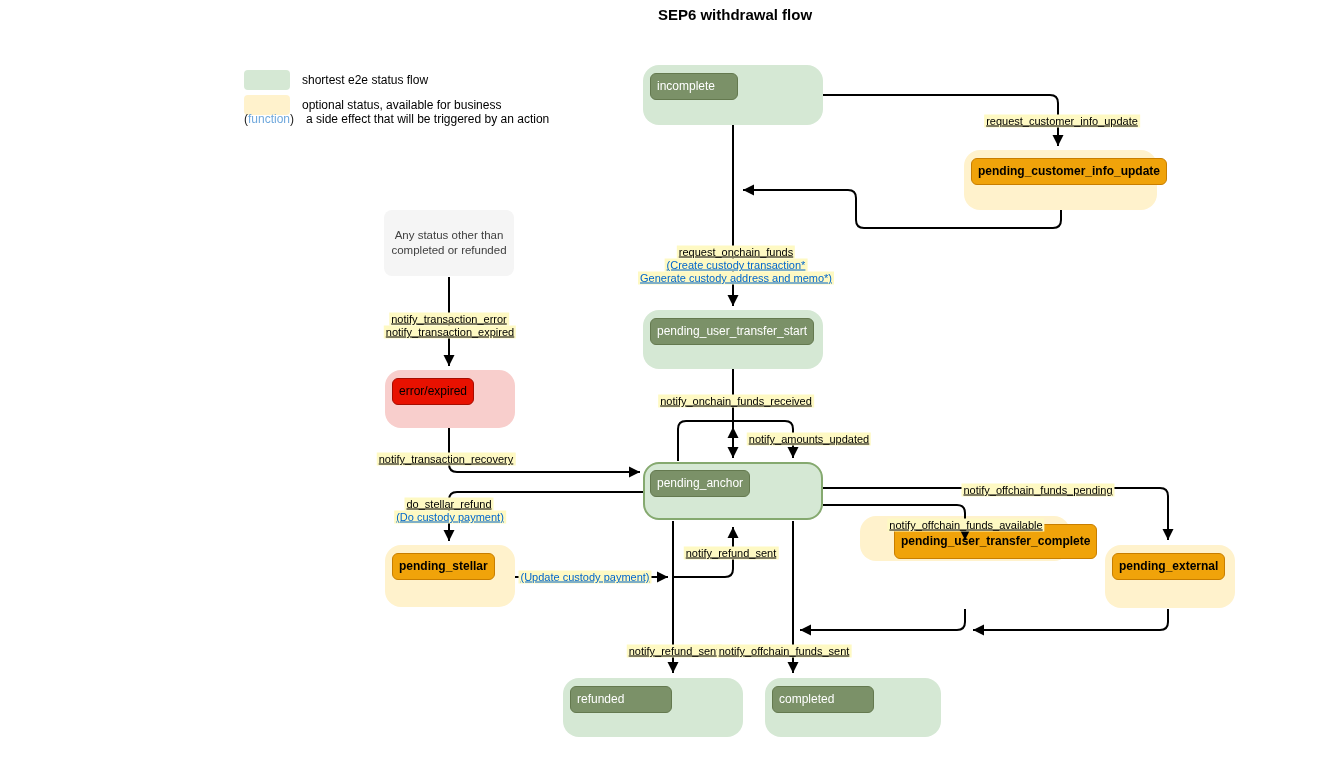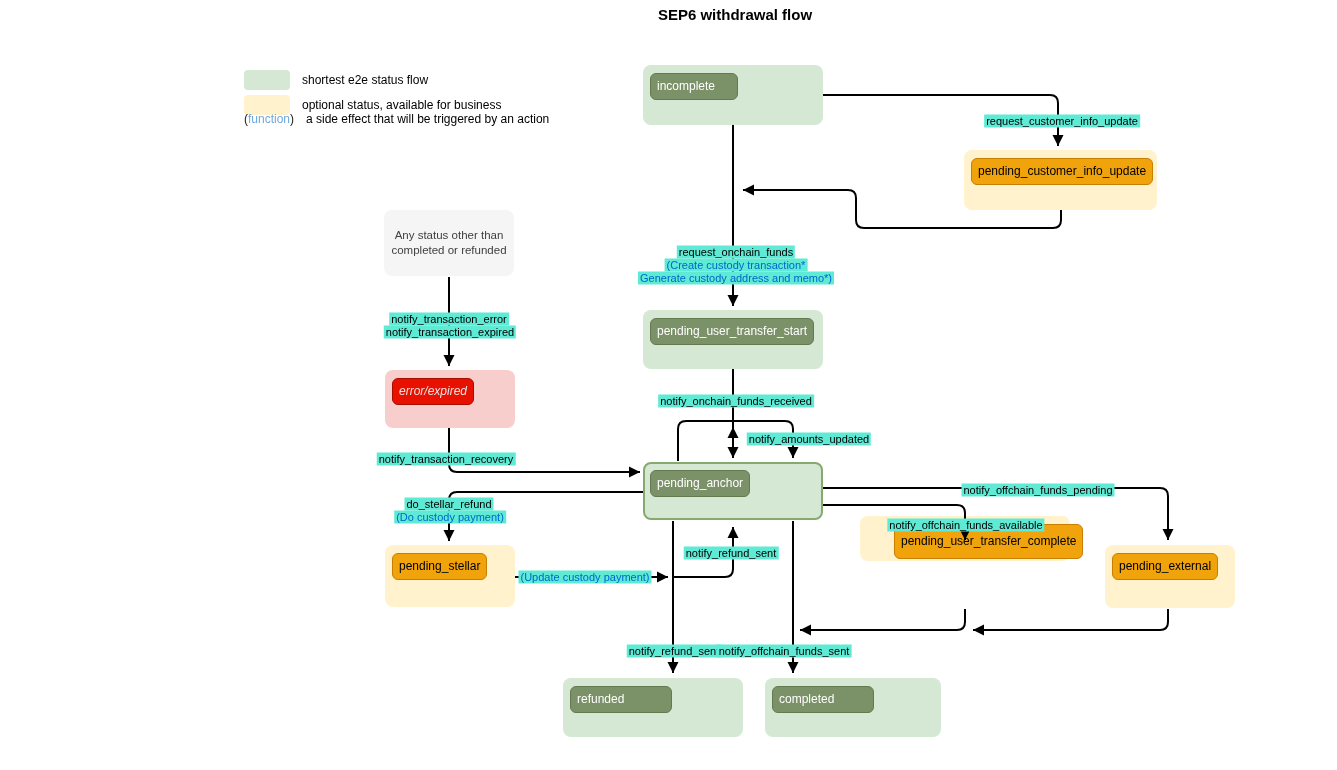--- a/index.html
+++ b/index.html
@@ -13,44 +13,44 @@
   }
   
   .legend-row{position:absolute;display:flex;align-items:center;gap:12px;height:20px;}
   .swatch{width:46px;height:20px;border-radius:4px;display:inline-block;flex:0 0 auto;}
   .swatch.green{background:#d5e8d4;}
   .swatch.yellow{background:#fff2cc;}
   .legend-text{font-size:12px;white-space:nowrap;}
   .fn-label{font-size:12px;white-space:nowrap;width:50px;flex:0 0 auto;color:#1a1a1a;}
   .fn-word{color:#6fa8dc;}
   
-  .node{position:absolute;border-radius:8px;box-sizing:border-box;}
+  .node{position:absolute;border-radius:16px;box-sizing:border-box;}
   .node.green{background:#d5e8d4;}
-  .node.yellow{background:#fff2cc;}
+  .node.yellow{background:#fff2cc;font-weight:bold;}
   .node.pink{background:#f8cecc;}
   .node.bordered{border:2px solid #85a96f;}
   .chip{
     display:inline-block;margin:8px 0 0 7px;padding:5px 6px;border-radius:6px;
     font-size:12px;line-height:15px;white-space:nowrap;min-width:88px;box-sizing:border-box;
   }
   .chip.greenchip{background:#7b9168;border:1px solid #64794f;color:#ffffff;}
   .chip.orangechip{background:#f0a30a;border:1px solid #c87e00;color:#000000;}
-  .chip.redchip{background:#e81100;border:1px solid #a60c00;color:#e5e5e5;font-style:italic;}
+  .chip.redchip{background:#e81100;border:1px solid #a60c00;color:#000000;}
   .note{
     position:absolute;background:#f5f5f5;border-radius:8px;color:#404040;
     display:flex;flex-direction:column;align-items:center;justify-content:center;
     font-size:11.5px;line-height:15px;text-align:center;
   }
   
   svg.wires{position:absolute;left:0;top:0;}
   svg.wires path{stroke:#000;stroke-width:2;fill:none;stroke-linejoin:round;}
   
   .elab{
     position:absolute;transform:translate(-50%,-50%);white-space:nowrap;
-    font-size:11px;line-height:13px;background:#5eead4;padding:0 2px;color:#000;
+    font-size:11px;line-height:13px;background:#fef9c3;padding:0 2px;color:#000;text-decoration:underline;
   }
   .elab.blue{color:#0066cc;}
 </style>
 </head>
 <body>
 
 <div class="canvas">
 
   <h1 class="title">SEP6 withdrawal flow</h1>
 

